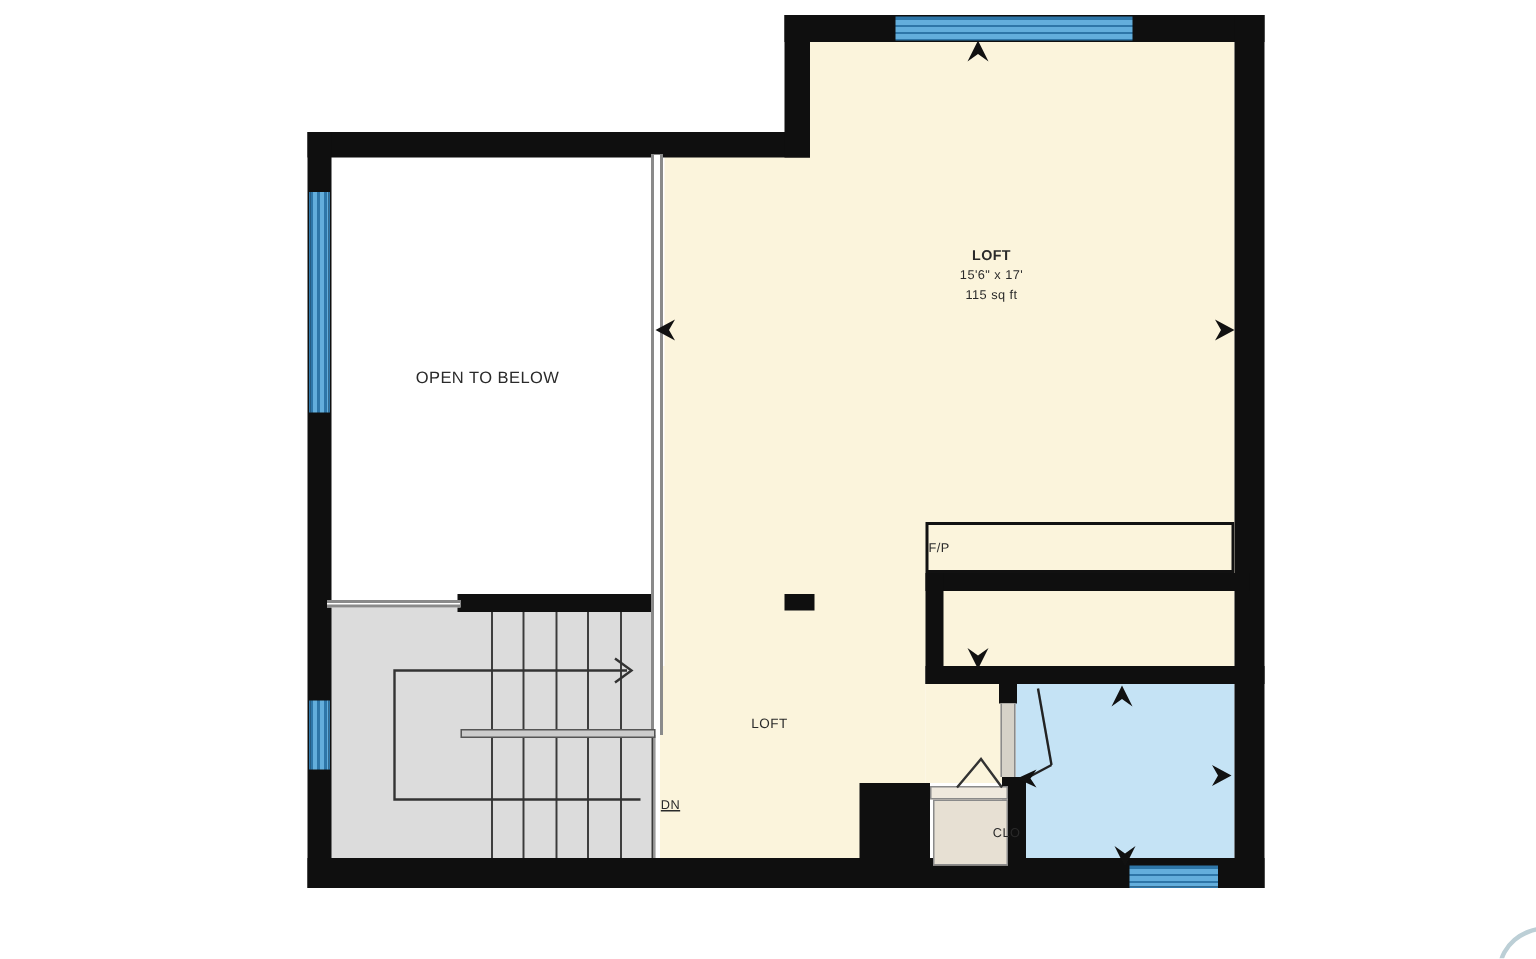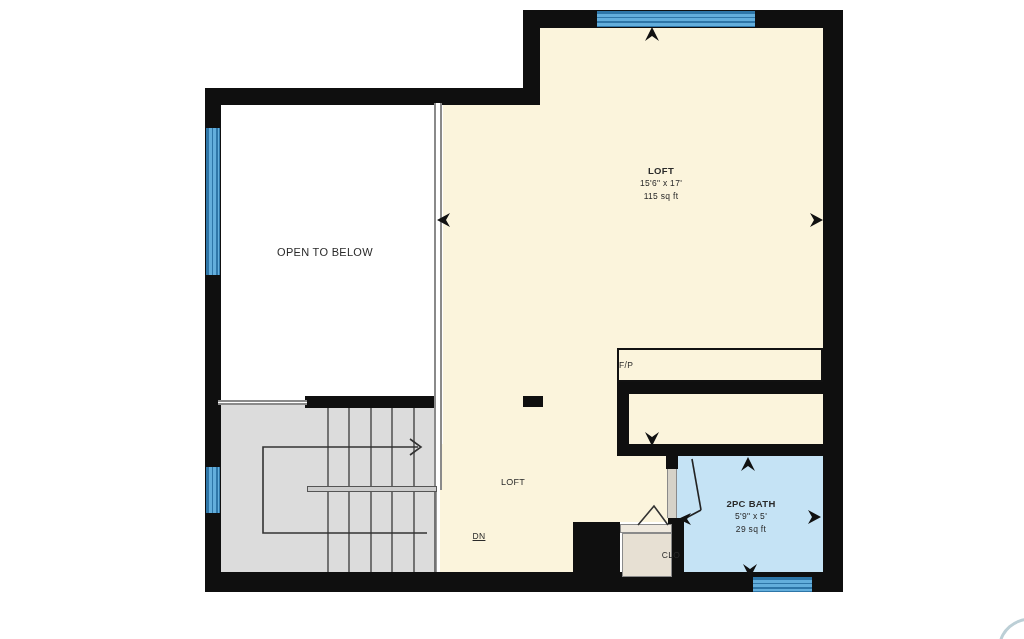--- a/index.html
+++ b/index.html
@@ -115,23 +115,18 @@
     <div class="big">LOFT</div>
     <div class="sml">15'6" x 17'</div>
     <div class="sml">115 sq ft</div>
   </div>
   <div class="lbl z40" style="left:255px;top:246px;width:140px;">
     <div class="big" style="font-weight:400;font-size:11px;">OPEN TO BELOW</div>
   </div>
   <div class="lbl z40" style="left:483px;top:476px;width:60px;">
     <div style="font-size:9px;">LOFT</div>
   </div>
-  <div class="lbl z40" style="left:464px;top:530px;width:30px;text-decoration:underline;">
+  <div class="lbl z40" style="left:432px;top:530px;width:30px;text-decoration:underline;">
     <div style="font-size:8.5px;">DN</div>
-  </div>
-  <div class="lbl z40" style="left:691px;top:497px;width:120px;">
-    <div class="big">2PC BATH</div>
-    <div class="sml">5'9" x 5'</div>
-    <div class="sml">29 sq ft</div>
   </div>
 
   <div class="watermark z40"></div>
 </div>
 
 </body></html>

